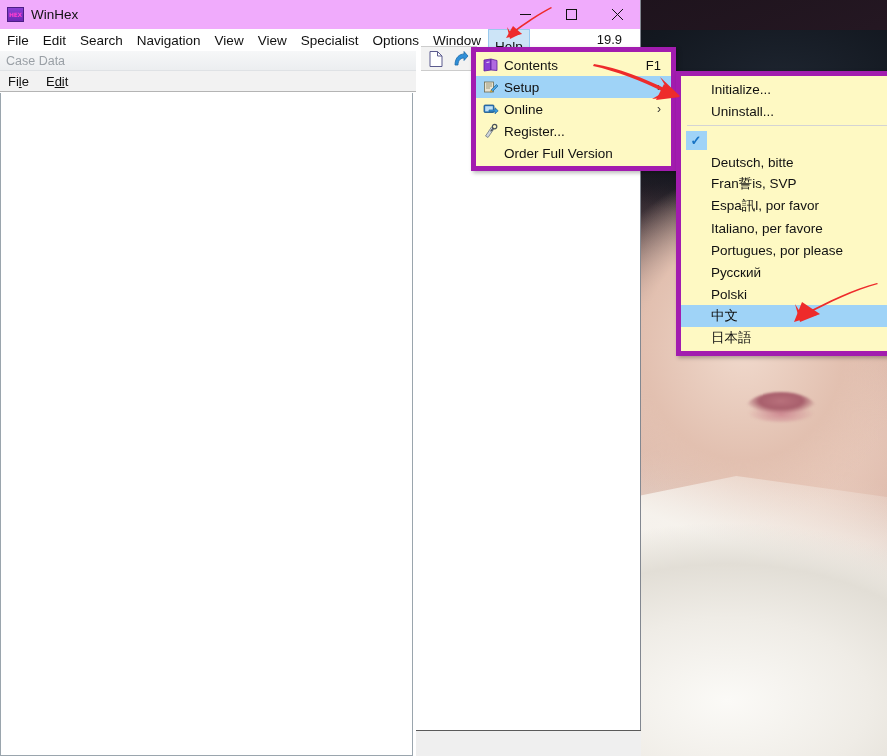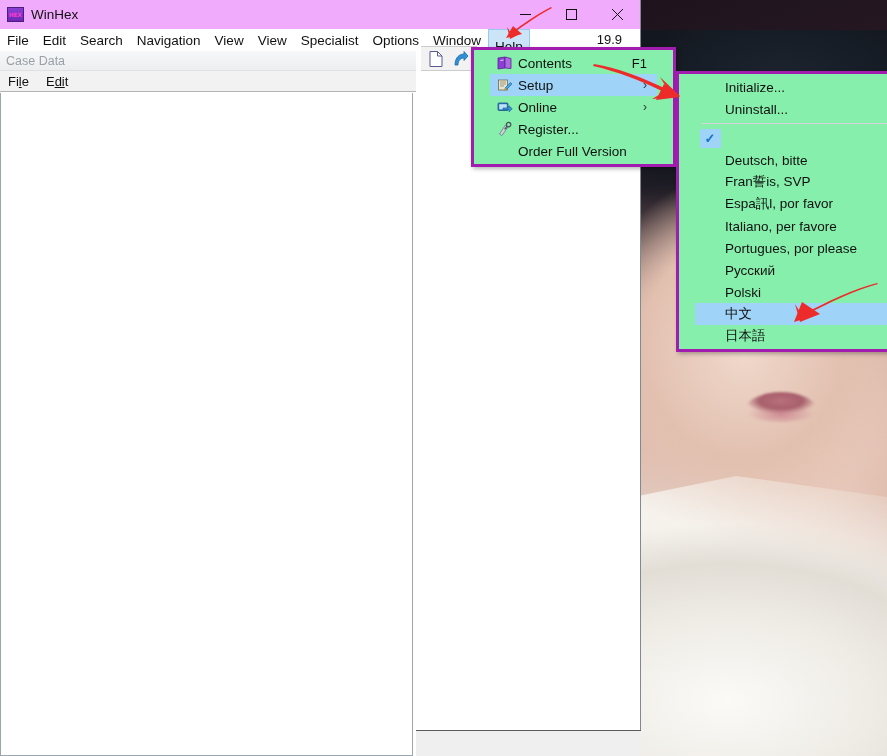--- a/index.html
+++ b/index.html
@@ -198,25 +198,25 @@
     left: 0; bottom: 0;
     width: 641px; height: 26px;
     background: #efefef;
     border-top: 1px solid #5a5a5a;
     z-index: 1;
   }
 
   
   .popup {
     position: absolute;
-    background: #86efac;
-    border: 3px solid #a21caf;
+    background: #fef9c3;
+    border: 5px solid #a21caf;
     box-shadow: 2px 2px 4px rgba(0,0,0,.28);
     z-index: 40;
-    padding: 2px 16px;
+    padding: 2px 0;
   }
   #help-menu { left: 471px; top: 47px; width: 205px; }
   #setup-submenu { left: 676px; top: 71px; width: 248px; }
 
   .mrow {
     height: 22px;
     display: flex; align-items: center;
     font-size: 13.5px; color: #111;
     position: relative;
     white-space: nowrap;

